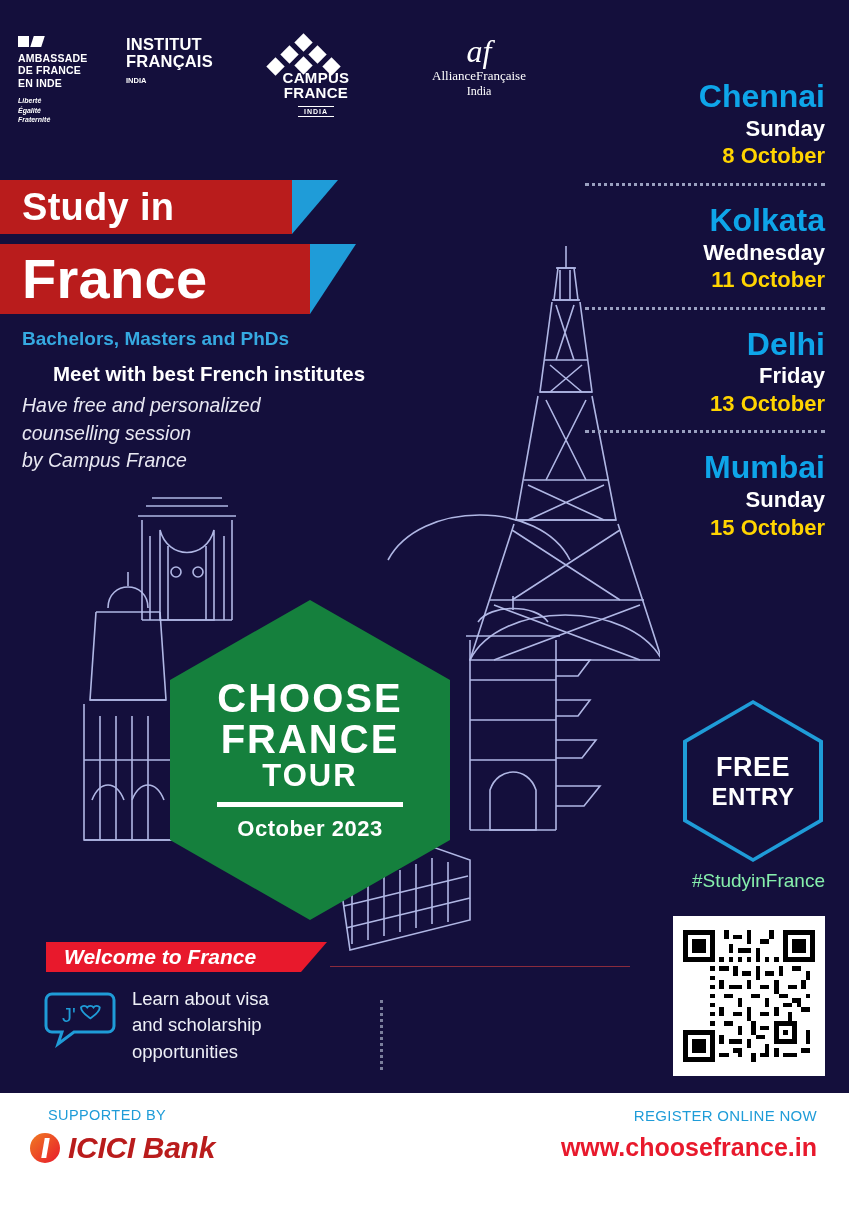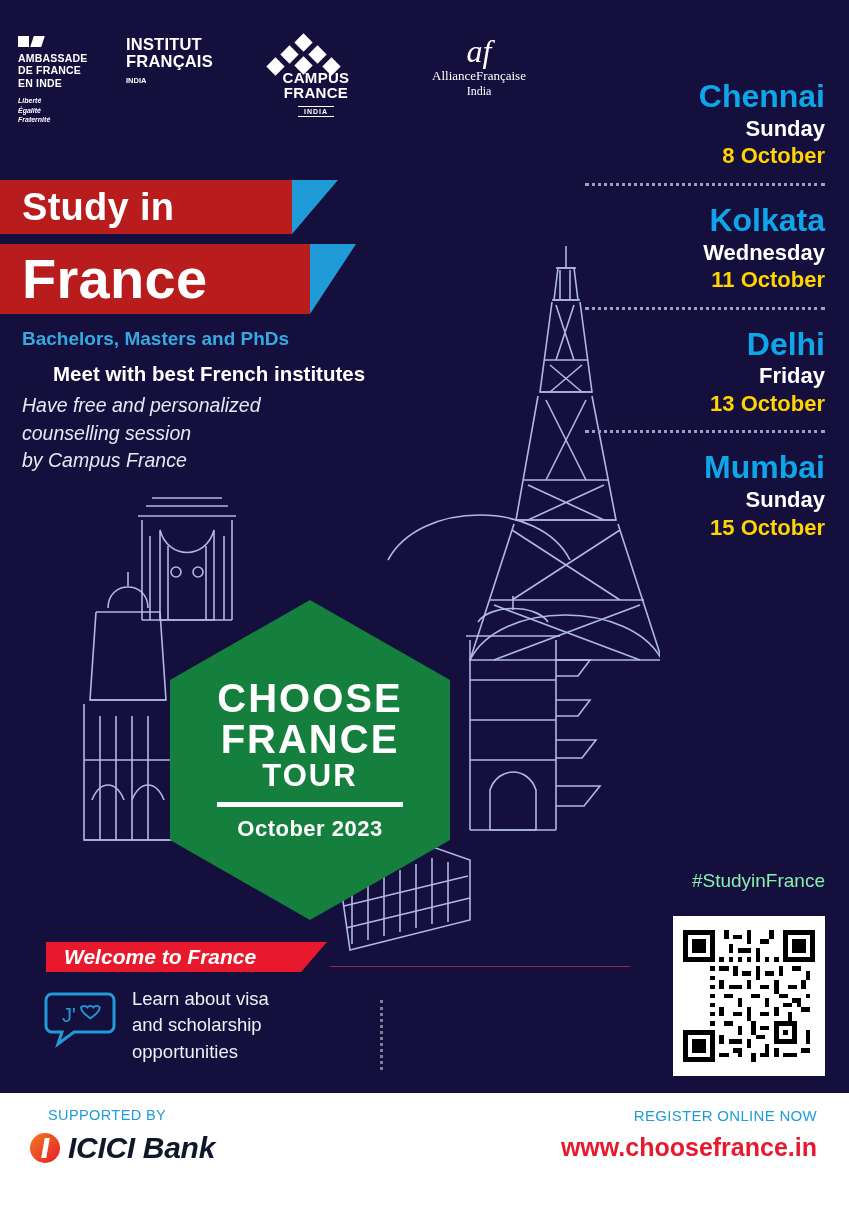--- a/index.html
+++ b/index.html
@@ -198,21 +198,21 @@
     position:absolute; left: 30px; top: 38px; display:flex; align-items:center; gap: 8px;
   }
   .icici .mark {
     width: 30px; height: 30px; border-radius: 50%;
     background: linear-gradient(135deg,#f07c22 0%, #e8192c 100%);
     position:relative;
   }
   .icici .mark::after{
     content:""; position:absolute; left:13px; top:5px; width:5px; height:20px; background:#fff; transform: skewX(-10deg);
   }
-  .icici .name { color:#0f172a; font-size: 30px; font-weight: 800; font-style: italic; letter-spacing:-.3px; }
+  .icici .name { color:#b91c1c; font-size: 30px; font-weight: 800; font-style: italic; letter-spacing:-.3px; }
   .register {
     position:absolute; right: 32px; top: 14px; color:#1f9cd8; font-size: 15px; letter-spacing:.3px;
   }
   .website {
     position:absolute; right: 32px; top: 40px; color:#e8192c; font-size: 25px; font-weight: 800;
   }
 </style>
 </head>
 <body>
 
@@ -415,20 +415,27 @@
     </div>
     <div class="city-sep"></div>
 
     <div class="city">
       <div class="name">Mumbai</div>
       <div class="day">Sunday</div>
       <div class="date">15 October</div>
     </div>
   </div>
 
+  <div class="free-hex">
+    <div class="outer"></div>
+    <div class="inner">
+      <div class="f1">FREE</div>
+      <div class="f2">ENTRY</div>
+    </div>
+  </div>
 
   <div class="hashtag">#StudyinFrance</div>
 
   <div class="qr">
     <svg width="132" height="140" viewBox="0 0 29 29" shape-rendering="crispEdges">
       <rect width="29" height="29" fill="#ffffff"></rect>
       <g fill="#000000">
 
         <rect x="0" y="0" width="7" height="1"></rect>
           <rect x="0" y="6" width="7" height="1"></rect>

